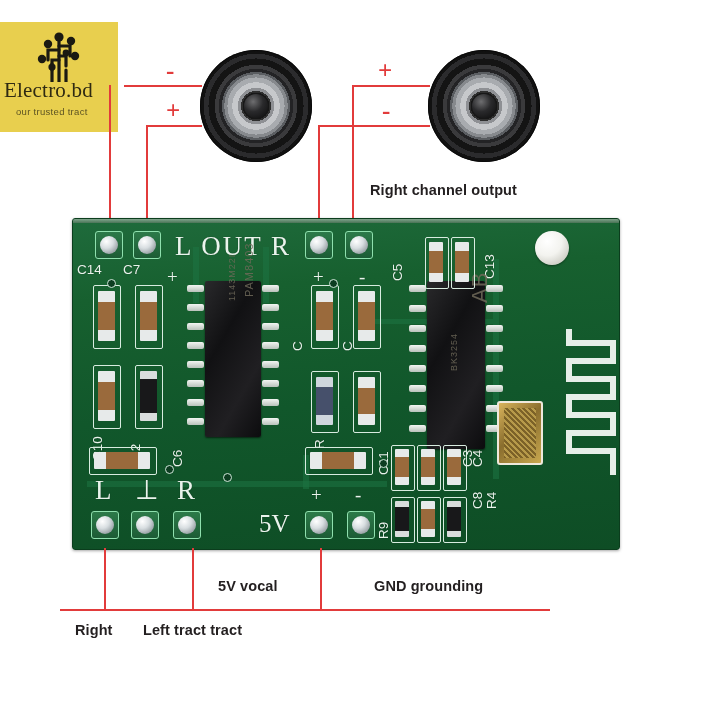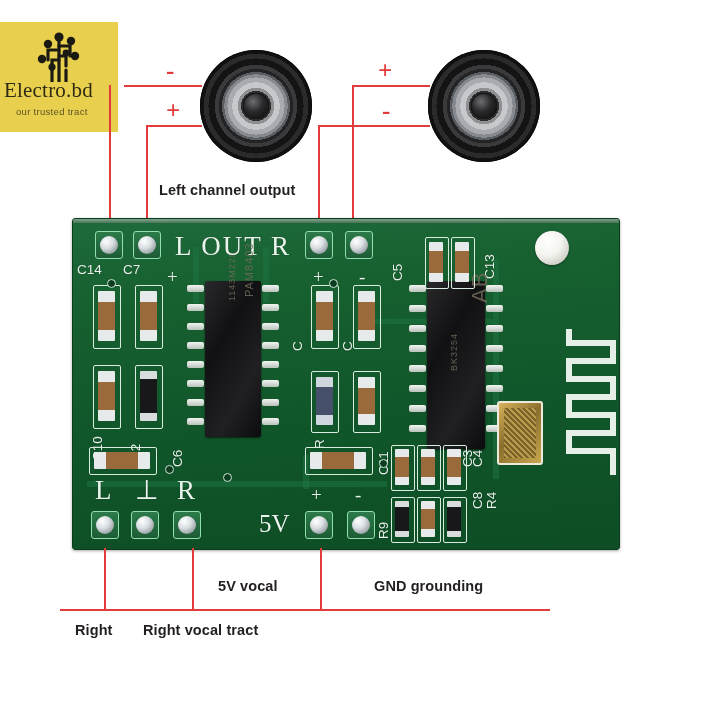--- a/index.html
+++ b/index.html
@@ -148,21 +148,21 @@
   <div class="rl-v" style="left:146px;top:125px;height:93px;"></div>
 
   <div class="rl-h" style="left:352px;top:85px;width:78px;"></div>
   <div class="pol" style="left:378px;top:58px;">+</div>
   <div class="rl-v" style="left:352px;top:85px;height:133px;"></div>
 
   <div class="rl-h" style="left:318px;top:125px;width:112px;"></div>
   <div class="pol" style="left:382px;top:98px;">-</div>
   <div class="rl-v" style="left:318px;top:125px;height:93px;"></div>
 
-  <div class="lbl" style="left:159px;top:182px;">Left channel output</div>
+  <div class="lbl" style="left:370px;top:182px;">Right channel output</div>
 
   <div id="pcb">
 
     <div class="trace" style="left:120px;top:28px;width:6px;height:56px;"></div>
     <div class="trace" style="left:190px;top:28px;width:6px;height:56px;"></div>
     <div class="trace" style="left:14px;top:262px;width:300px;height:6px;"></div>
     <div class="trace" style="left:230px;top:236px;width:6px;height:34px;"></div>
     <div class="trace" style="left:420px;top:40px;width:6px;height:220px;"></div>
     <div class="trace" style="left:300px;top:100px;width:120px;height:5px;"></div>
 
@@ -317,15 +317,15 @@
 
   <div class="rl-v" style="left:104px;top:548px;height:62px;"></div>
   <div class="rl-v" style="left:192px;top:548px;height:62px;"></div>
   <div class="rl-v" style="left:320px;top:548px;height:62px;"></div>
   <div class="rl-v" style="left" :0="" ;style="left:362px;top:548px;height:62px;"></div>
   <div class="rl-h" style="left:60px;top:609px;width:490px;"></div>
 
   <div class="lbl" style="left:218px;top:578px;">5V vocal</div>
   <div class="lbl" style="left:374px;top:578px;">GND grounding</div>
   <div class="lbl" style="left:75px;top:622px;">Right</div>
-  <div class="lbl" style="left:143px;top:622px;">Right vocal tract</div>
+  <div class="lbl" style="left:143px;top:622px;">Left tract tract</div>
 
 </div>
 
 </body></html>

